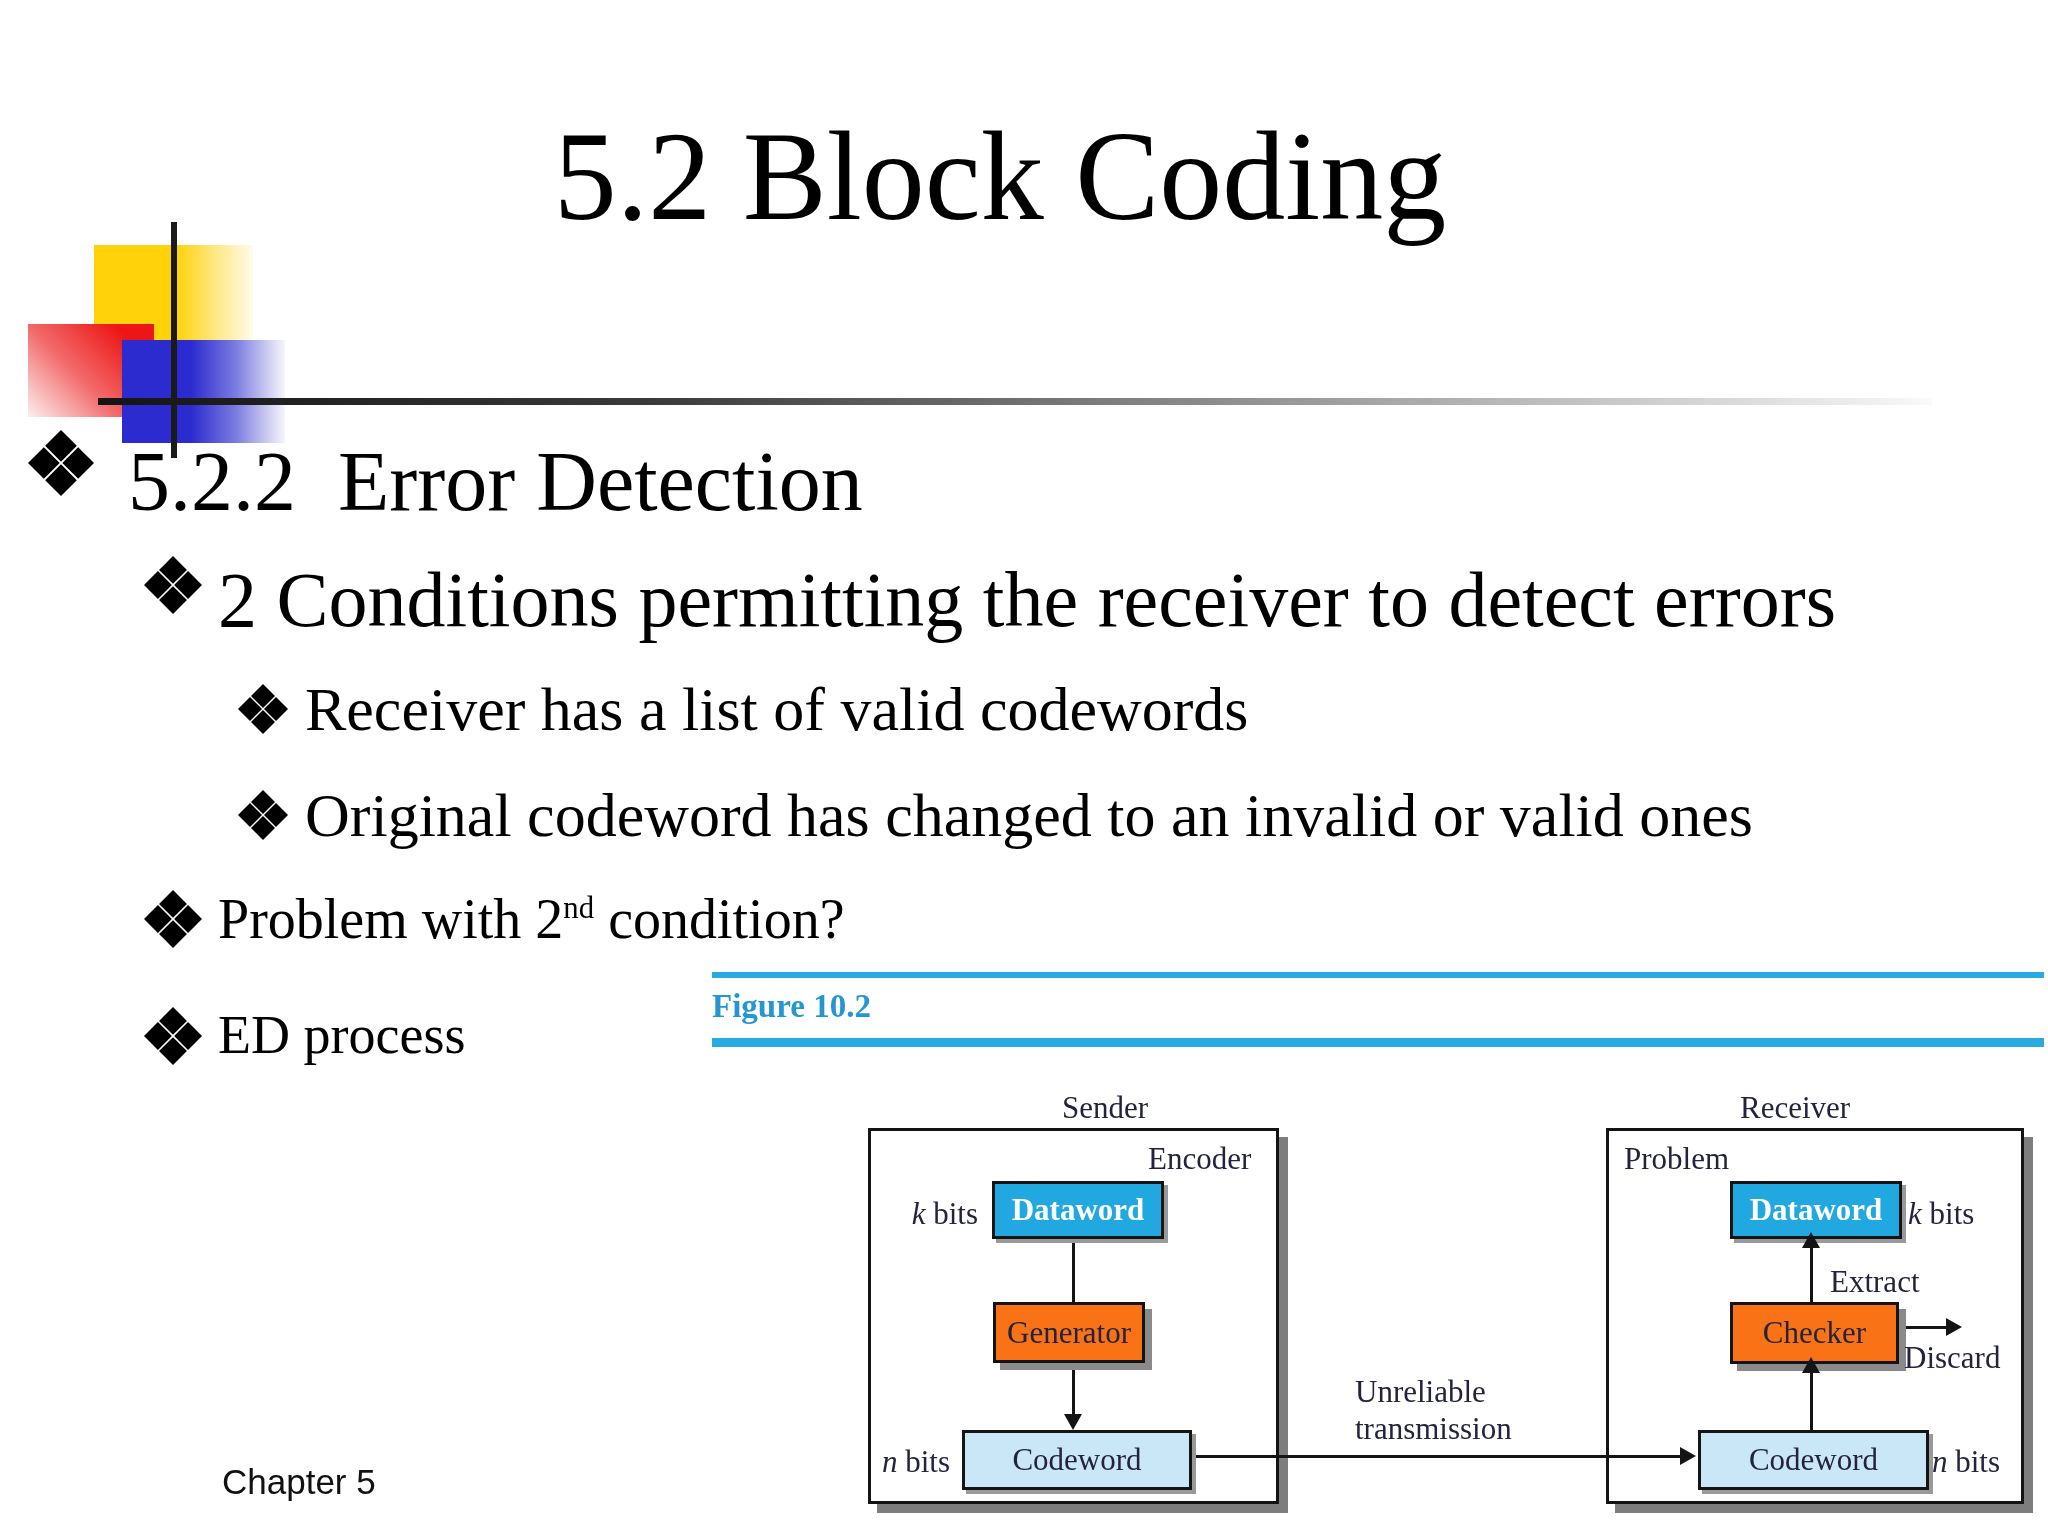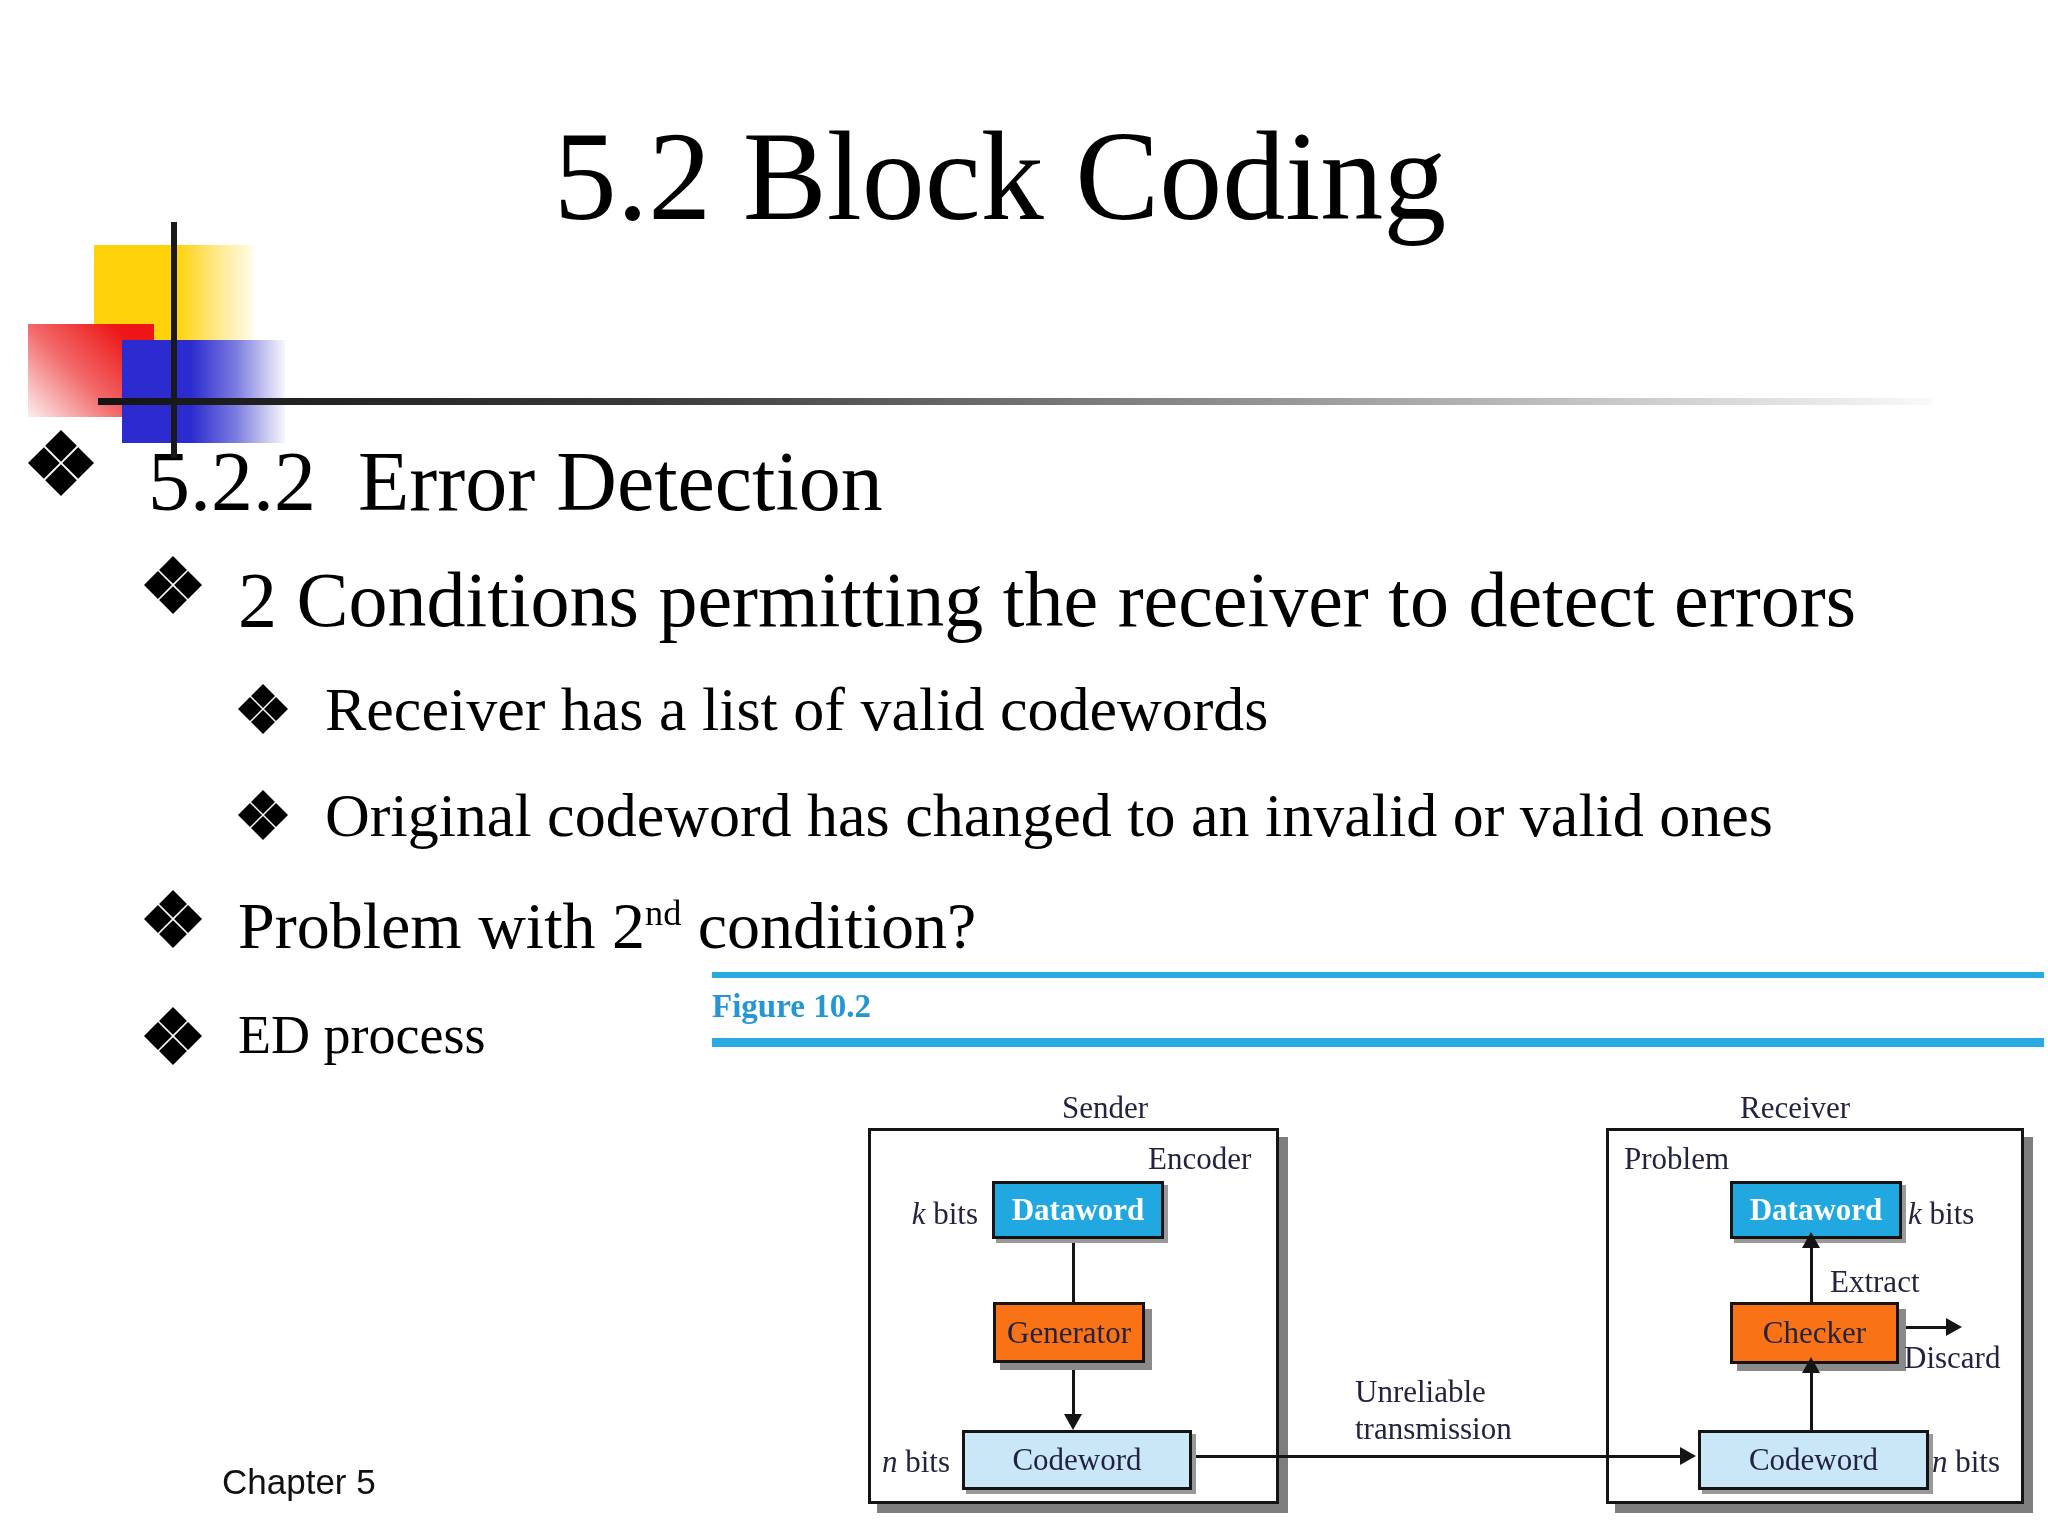--- a/index.html
+++ b/index.html
@@ -18,31 +18,31 @@
   .sq-blue{left:122px;top:340px;width:163px;height:103px;z-index:3;
     background:linear-gradient(to right,#2B2BCF 0%,#2B2BCF 42%,#7C7CE0 70%,#CFCFF2 90%,#F6F6FD 100%);}
   .vline{left:171px;top:222px;width:6px;height:236px;background:#1a1a1a;z-index:4;}
   .hline{left:98px;top:398px;width:1834px;height:7px;z-index:4;
     background:linear-gradient(to right,#141414 0%,#3a3a3a 30%,#8a8a8a 60%,#c6c6c6 82%,#f0f0f0 97%,#fafafa 100%);}
 
   
   .title{left:0;top:98px;width:2000px;text-align:center;font-size:126px;line-height:1.25;color:#000;}
 
   
-  .btxt{white-space:pre;line-height:1.2;margin-left:20px;}
+  .btxt{white-space:pre;line-height:1.2;}
   .l1-b{left:28px;top:430px;width:66px;height:66px;}
   .l1-t{left:128px;top:432px;font-size:84px;}
   .l2-b{left:144px;top:556px;width:58px;height:58px;}
   .l2-t{left:218px;top:553px;font-size:78px;}
   .l3-b{left:238px;top:684px;width:50px;height:50px;}
   .l3-t{left:305px;top:672px;font-size:62px;}
   .l4-b{left:238px;top:790px;width:50px;height:50px;}
   .l4-t{left:305px;top:778px;font-size:62px;}
   .l5-b{left:144px;top:890px;width:58px;height:58px;}
-  .l5-t{left:218px;top:886px;font-size:66px;}
+  .l5-t{left:218px;top:886px;font-size:56px;}
   .l6-b{left:144px;top:1007px;width:58px;height:58px;}
   .l6-t{left:218px;top:1003px;font-size:54px;}
   .sup{font-size:55%;vertical-align:super;line-height:0;}
   .qd{display:block;}
 
   
   .cap-line-top{left:712px;top:972px;width:1332px;height:6px;}
   .cap-line-bot{left:712px;top:1038px;width:1332px;height:9px;}
   .caption{left:712px;top:988px;font-size:33px;display:flex;align-items:baseline;white-space:pre;}
   .cap-tag{font-weight:bold;}

